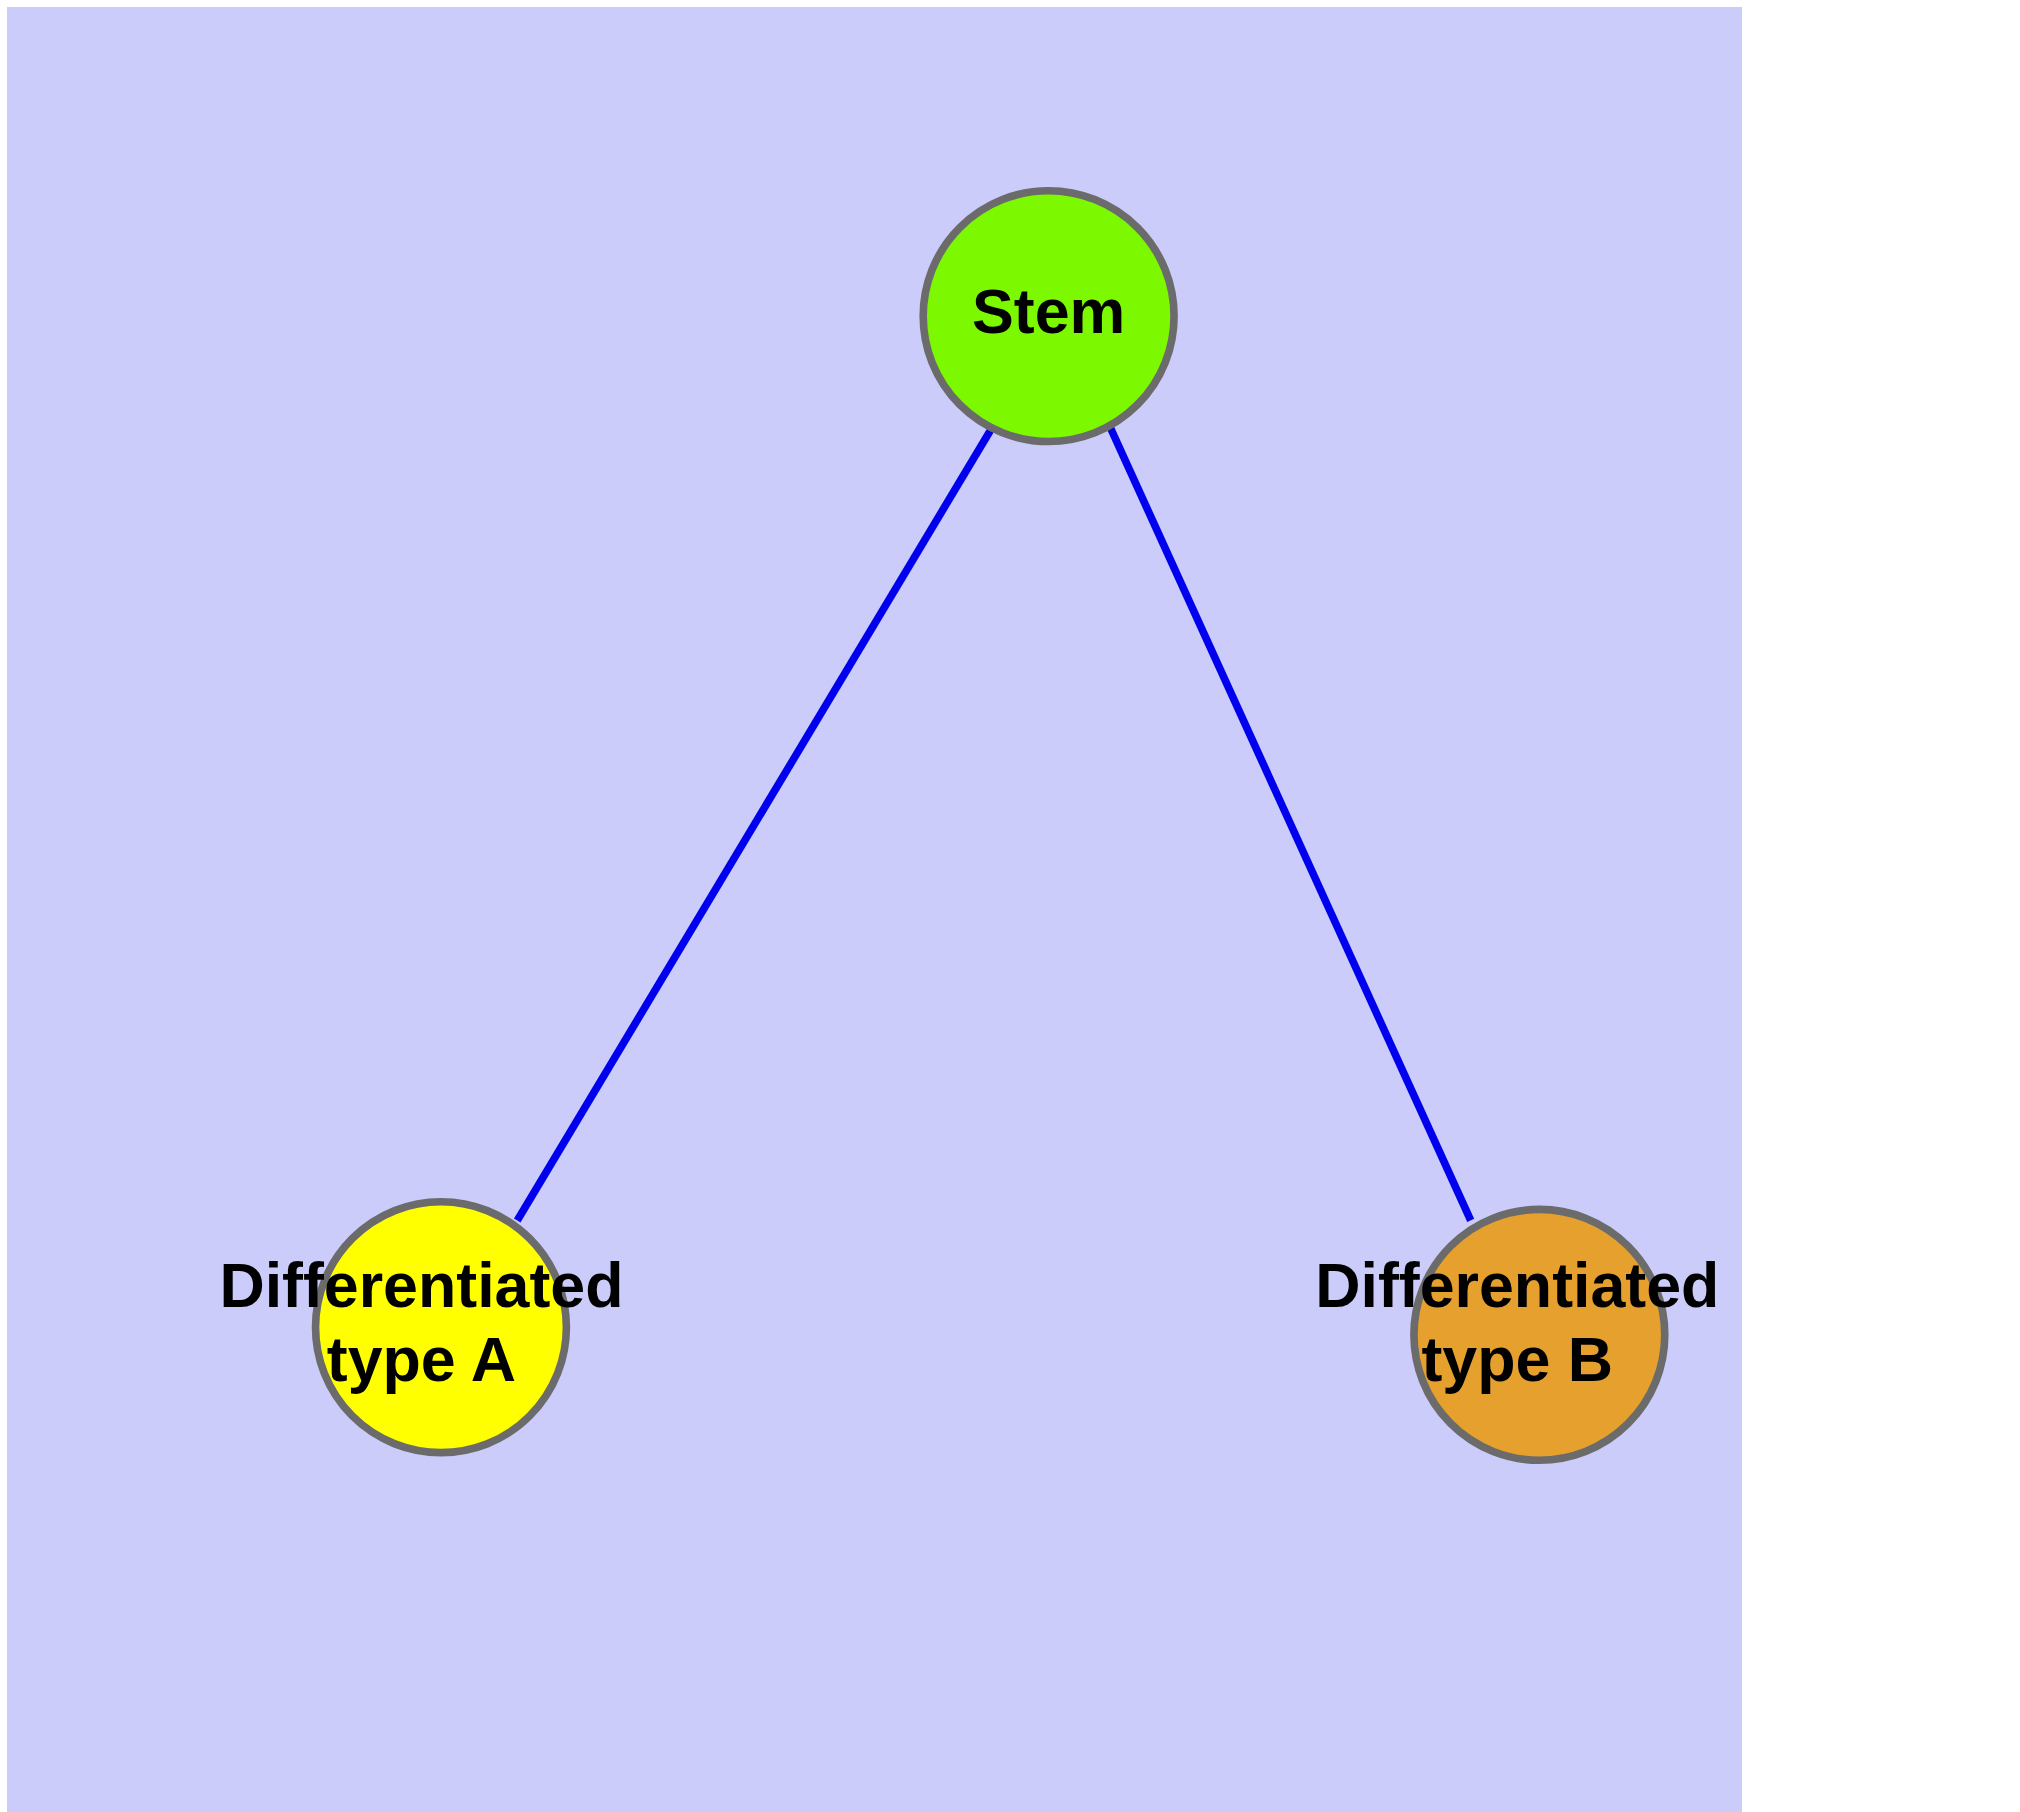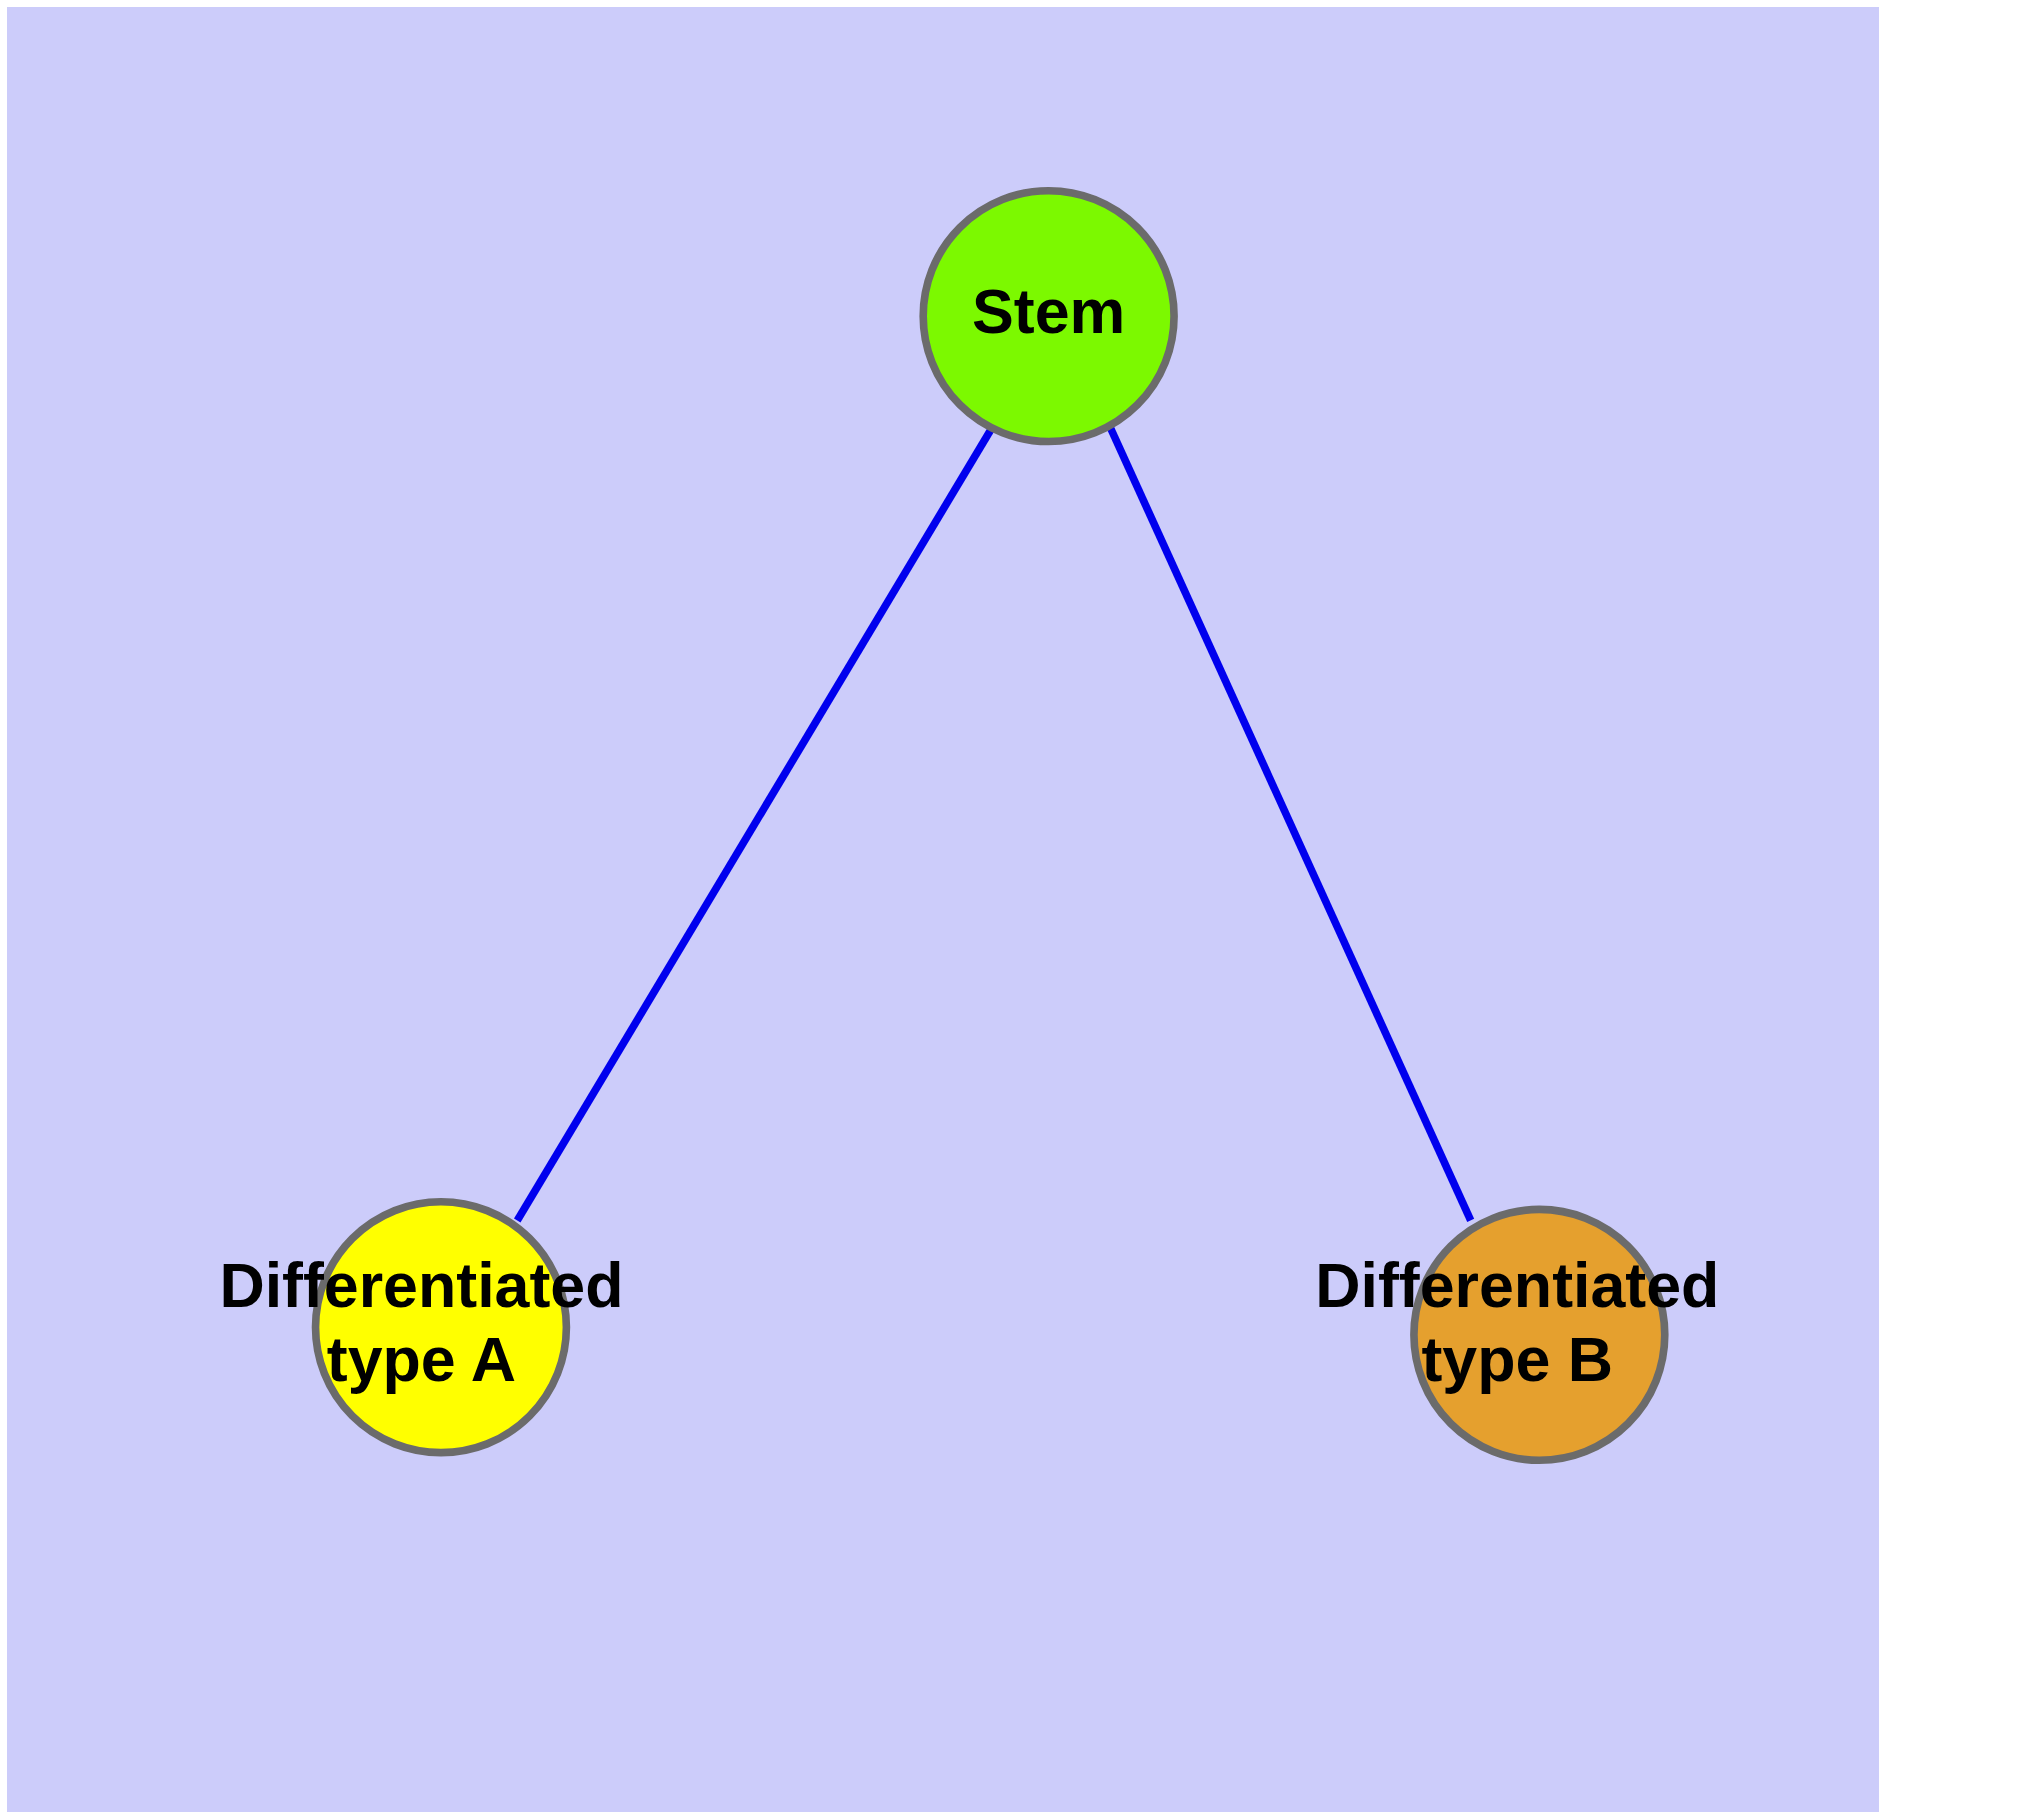--- a/index.html
+++ b/index.html
@@ -2,21 +2,21 @@
 <html style="font-size:13.6px"><head>
 <meta charset="utf-8">
 <style>
   html, body {
     margin: 0;
     padding: 0;
     background: #ffffff;
   }
   #canvas {
     position: relative;
-    width: 1879px;
+    width: 1742px;
     height: 1812px;
     background: #ffffff;
     overflow: hidden;
     font-family: "Liberation Sans", "DejaVu Sans", sans-serif;
   }
   #plot-bg {
     position: absolute;
     left: 6.8px;
     top: 6.8px;
     width: 2014px;

